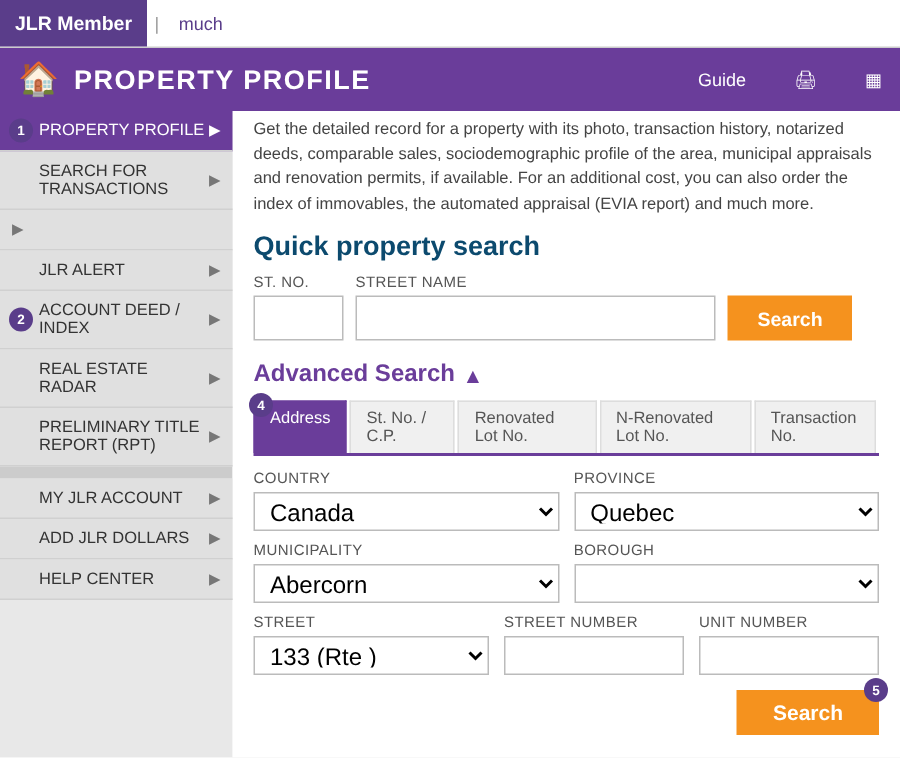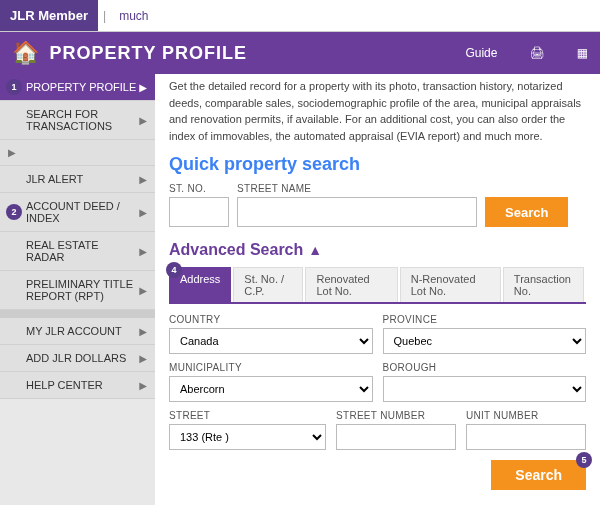--- a/index.html
+++ b/index.html
@@ -31,21 +31,21 @@
     .sidebar-item .arrow { color: #777; font-size: 10px; }
     .sidebar-item.active .arrow { color: #fff; }
     .sidebar-badge { position: absolute; left: 6px; top: 50%; transform: translateY(-50%); background: #5a3d8a; color: #fff; border-radius: 50%; width: 16px; height: 16px; font-size: 9px; display: flex; align-items: center; justify-content: center; font-weight: bold; }
     .sidebar-item-text { margin-left: 18px; }
     .sidebar-spacer { height: 8px; background: #ccc; }
 
     
     .content { flex: 1; background: #fff; padding: 4px 14px; overflow-y: auto; }
     .desc-text { font-size: 11px; color: #444; line-height: 1.5; margin-bottom: 10px; }
 
-    .section-title { font-size: 18px; color: #3b82f6; font-weight: bold; margin-bottom: 8px; }
+    .section-title { font-size: 18px; color: #0c4a6e; font-weight: bold; margin-bottom: 8px; }
 
     .quick-search-row { display: flex; align-items: flex-end; gap: 8px; margin-bottom: 14px; }
     .field-group { display: flex; flex-direction: column; }
     .field-label { font-size: 10px; color: #555; margin-bottom: 3px; text-transform: uppercase; letter-spacing: 0.3px; }
     .input-sm { border: 1px solid #bbb; padding: 5px 6px; font-size: 12px; height: 30px; }
     .input-st-no { width: 60px; }
     .input-street { width: 240px; }
     .btn-orange { background: #f5921e; color: #fff; border: none; padding: 6px 20px; font-size: 13px; font-weight: bold; cursor: pointer; height: 30px; display: flex; align-items: center; }
 
     .advanced-title { font-size: 16px; color: #6a3d9a; font-weight: bold; margin-bottom: 8px; display: flex; align-items: center; gap: 5px; }
@@ -55,21 +55,21 @@
     .tabs { display: flex; border-bottom: 2px solid #6a3d9a; margin-bottom: 10px; position: relative; }
     .tab { padding: 5px 10px; font-size: 11px; cursor: pointer; color: #555; background: #f0f0f0; border: 1px solid #ddd; border-bottom: none; margin-right: 2px; }
     .tab.active { background: #6a3d9a; color: #fff; border-color: #6a3d9a; }
     .tab-badge { position: absolute; left: -4px; top: -6px; background: #5a3d8a; color: #fff; border-radius: 50%; width: 16px; height: 16px; font-size: 9px; display: flex; align-items: center; justify-content: center; font-weight: bold; }
     .tabs-wrapper { position: relative; display: flex; align-items: center; }
 
     
     .form-row { display: flex; gap: 10px; margin-bottom: 8px; }
     .form-col { display: flex; flex-direction: column; flex: 1; }
     .form-col-sm { width: 120px; flex: none; }
-    .select-field { border: 1px solid #bbb; padding: 4px 6px; font-size: 11px; height: 26px; background: #fff; width: 100%; }
+    .select-field { border: 1px solid #bbb; padding: 4px 6px; font-size: 16px; height: 26px; background: #fff; width: 100%; }
     .input-field { border: 1px solid #bbb; padding: 4px 6px; font-size: 11px; height: 26px; width: 100%; }
 
     .btn-search-bottom { background: #f5921e; color: #fff; border: none; padding: 7px 24px; font-size: 14px; font-weight: bold; cursor: pointer; position: relative; }
 
     .bottom-search-wrap { display: flex; justify-content: flex-end; margin-top: 10px; }
     .badge-5 { position: absolute; right: -6px; top: -8px; background: #5a3d8a; color: #fff; border-radius: 50%; width: 16px; height: 16px; font-size: 9px; display: flex; align-items: center; justify-content: center; font-weight: bold; }
   </style>
 </head>
 <body>
 

